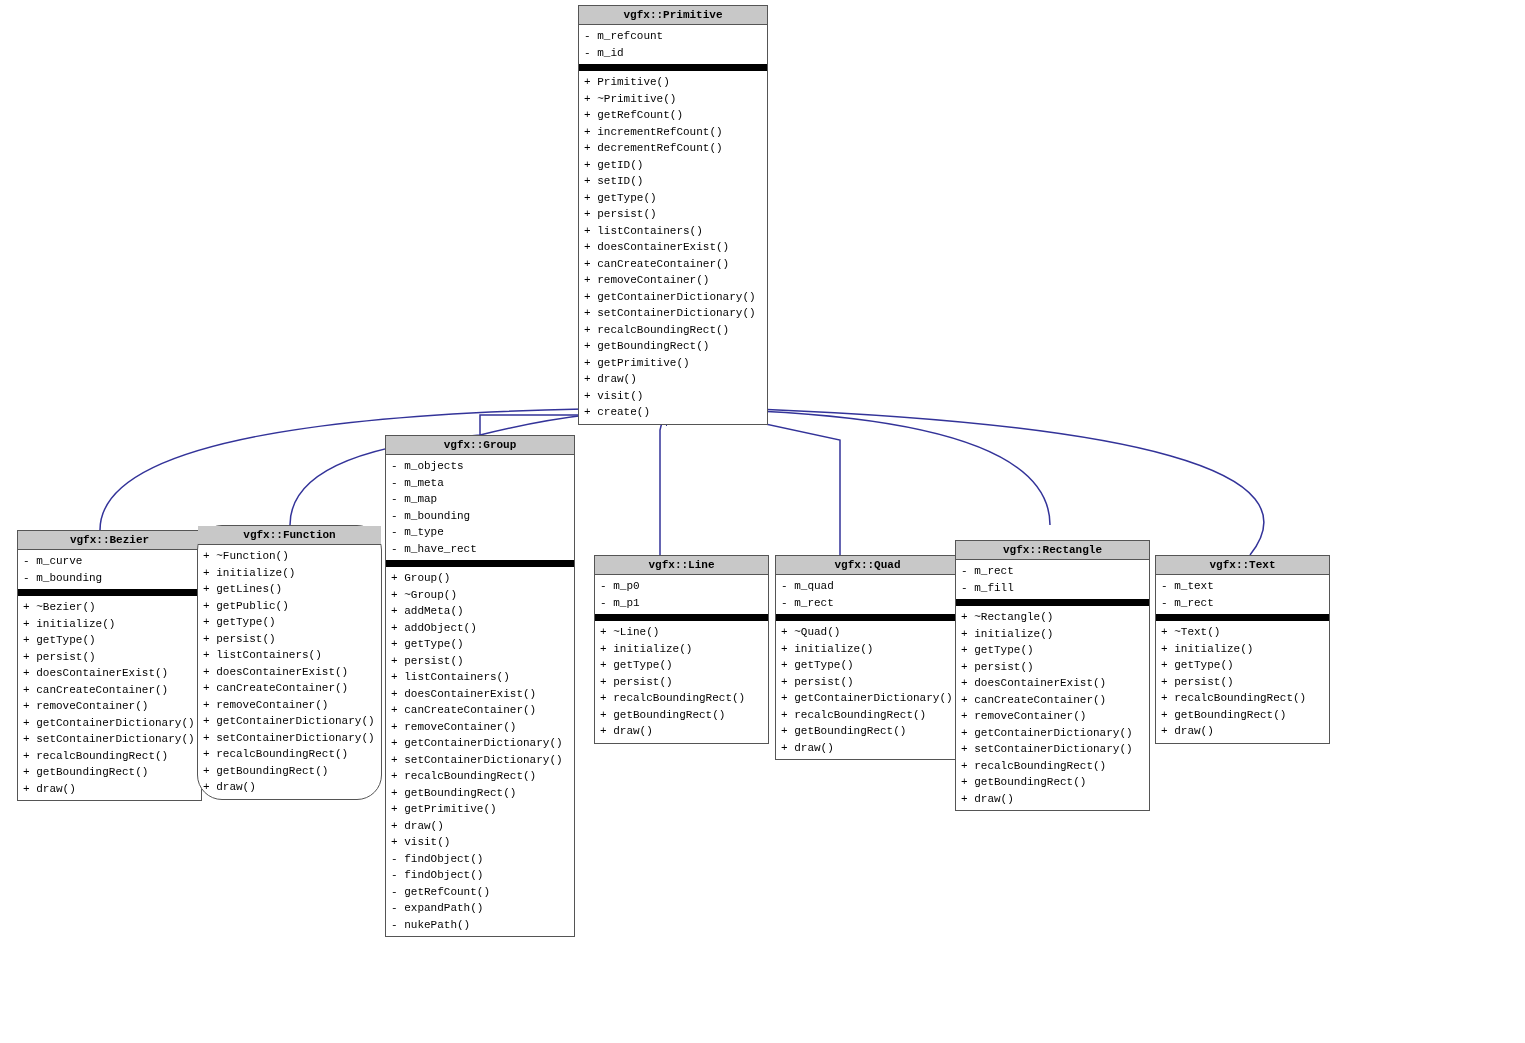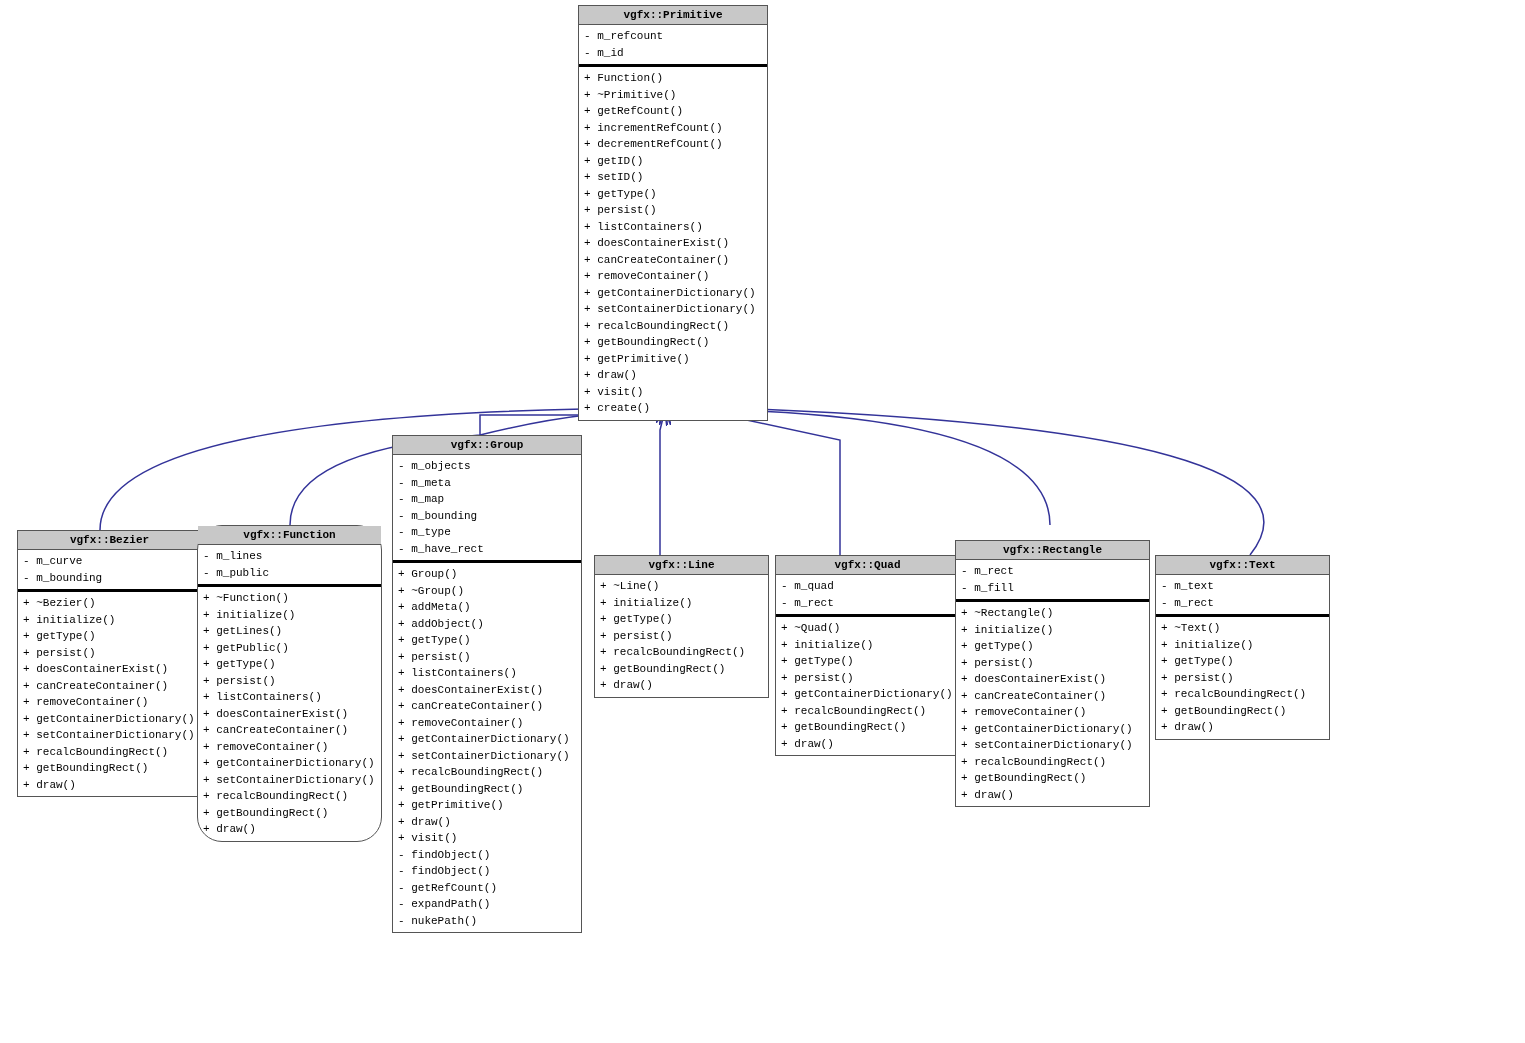--- a/index.html
+++ b/index.html
@@ -24,21 +24,21 @@
       font-size: 11px;
     }
     .uml-box-header {
       background: #c8c8c8;
       border-bottom: 1px solid #555;
       padding: 3px 14px;
       text-align: center;
       font-weight: bold;
     }
     .uml-box-section {
-      border-bottom: 3px solid #000000;
+      border-bottom: 7px solid #000000;
       padding: 3px 5px;
       line-height: 1.5;
       white-space: nowrap;
     }
     .uml-box-section:last-child {
       border-bottom: none;
     }
     svg.arrows {
       position: absolute;
       top: 0; left: 0;
@@ -82,21 +82,21 @@
     <path class="arrow-line" d="M 1250,555 Q 1350,430 730,408" marker-end="url(#arrow-open)"></path>
   </svg>
 
   <div class="uml-box" style="left:578px; top:5px; width:190px;">
     <div class="uml-box-header">vgfx::Primitive</div>
     <div class="uml-box-section">
       <div>- m_refcount</div>
       <div>- m_id</div>
     </div>
     <div class="uml-box-section" id="primitive-methods-container">
-    <div>+ Function()</div>
+    <div>+ Primitive()</div>
         <div>+ ~Primitive()</div>
         <div>+ getRefCount()</div>
         <div>+ incrementRefCount()</div>
         <div>+ decrementRefCount()</div>
         <div>+ getID()</div>
         <div>+ setID()</div>
         <div>+ getType()</div>
         <div>+ persist()</div>
         <div>+ listContainers()</div>
         <div>+ doesContainerExist()</div>
@@ -106,21 +106,21 @@
         <div>+ setContainerDictionary()</div>
         <div>+ recalcBoundingRect()</div>
         <div>+ getBoundingRect()</div>
         <div>+ getPrimitive()</div>
         <div>+ draw()</div>
         <div>+ visit()</div>
         <div>+ create()</div>
       </div>
   </div>
 
-  <div class="uml-box" style="left:385px; top:435px; width:190px;margin-left:7px;">
+  <div class="uml-box" style="left:385px; top:435px; width:190px;">
     <div class="uml-box-header">vgfx::Group</div>
     <div class="uml-box-section" id="group-fields-container">
     <div>- m_objects</div>
         <div>- m_meta</div>
         <div>- m_map</div>
         <div>- m_bounding</div>
         <div>- m_type</div>
         <div>- m_have_rect</div>
       </div>
     <div class="uml-box-section" id="group-methods-container">
@@ -166,24 +166,20 @@
         <div>+ getContainerDictionary()</div>
         <div>+ setContainerDictionary()</div>
         <div>+ recalcBoundingRect()</div>
         <div>+ getBoundingRect()</div>
         <div>+ draw()</div>
       </div>
   </div>
 
   <div class="uml-box" style="left:197px; top:525px; width:185px;border-radius:25px;">
     <div class="uml-box-header">vgfx::Function</div>
-    <div class="uml-box-section" id="function-fields-container">
-    <div>- m_lines</div>
-        <div>- m_public</div>
-      </div>
     <div class="uml-box-section" id="function-methods-container">
     <div>+ ~Function()</div>
         <div>+ initialize()</div>
         <div>+ getLines()</div>
         <div>+ getPublic()</div>
         <div>+ getType()</div>
         <div>+ persist()</div>
         <div>+ listContainers()</div>
         <div>+ doesContainerExist()</div>
         <div>+ canCreateContainer()</div>
@@ -191,20 +187,24 @@
         <div>+ getContainerDictionary()</div>
         <div>+ setContainerDictionary()</div>
         <div>+ recalcBoundingRect()</div>
         <div>+ getBoundingRect()</div>
         <div>+ draw()</div>
       </div>
   </div>
 
   <div class="uml-box" style="left:594px; top:555px; width:175px;">
     <div class="uml-box-header">vgfx::Line</div>
+    <div class="uml-box-section" id="line-fields-container">
+    <div>- m_p0</div>
+        <div>- m_p1</div>
+      </div>
     <div class="uml-box-section" id="line-methods-container">
     <div>+ ~Line()</div>
         <div>+ initialize()</div>
         <div>+ getType()</div>
         <div>+ persist()</div>
         <div>+ recalcBoundingRect()</div>
         <div>+ getBoundingRect()</div>
         <div>+ draw()</div>
       </div>
   </div>

